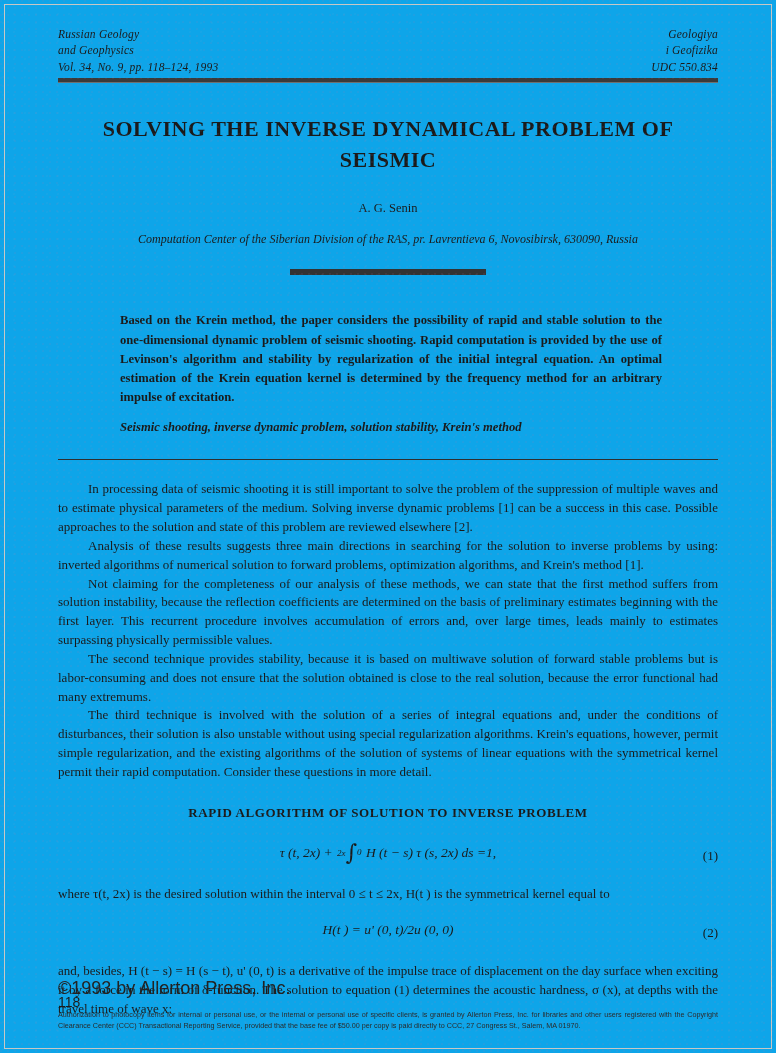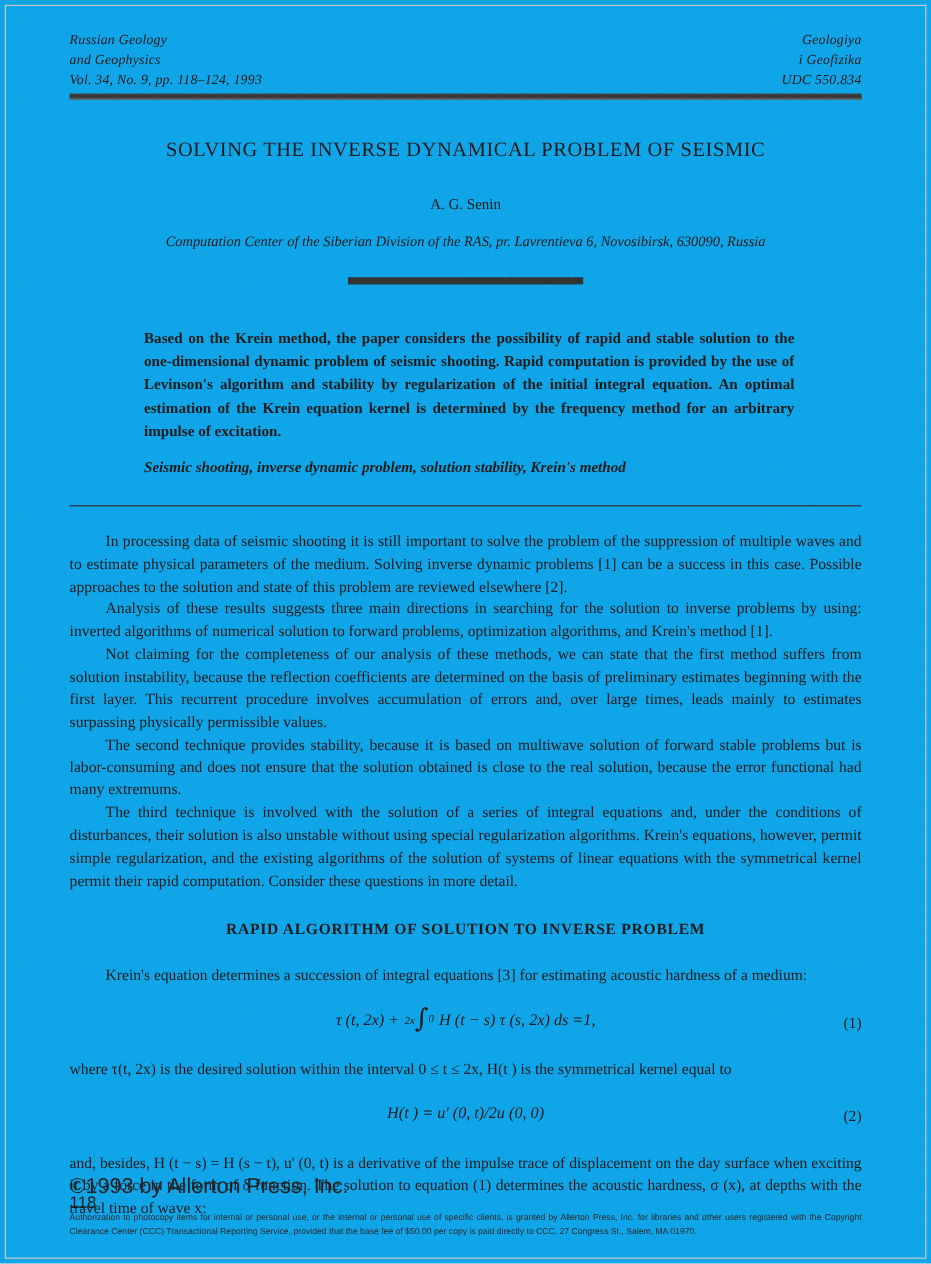--- a/index.html
+++ b/index.html
@@ -59,25 +59,25 @@
   .rule-head {
     margin-top: 3px;
     height: 4px;
     background: #3a3a3a;
     border-bottom: 1px solid #6f6f6f;
   }
 
   
   .title {
     text-align: center;
-    font-size: 17px;
+    font-size: 22px;
     letter-spacing: .5px;
     line-height: 1.42;
     margin: 30px 18px 0 18px;
-    font-weight: normal;
+    font-weight: bold;
   }
   .author {
     text-align: center;
     font-size: 12.5px;
     margin-top: 26px;
   }
   .affiliation {
     text-align: center;
     font-style: italic;
     font-size: 12px;
@@ -245,21 +245,20 @@
 
     <div class="body">
       <p>In processing data of seismic shooting it is still important to solve the problem of the suppression of multiple waves and to estimate physical parameters of the medium. Solving inverse dynamic problems [1] can be a success in this case. Possible approaches to the solution and state of this problem are reviewed elsewhere [2].</p>
       <p>Analysis of these results suggests three main directions in searching for the solution to inverse problems by using: inverted algorithms of numerical solution to forward problems, optimization algorithms, and Krein's method [1].</p>
       <p>Not claiming for the completeness of our analysis of these methods, we can state that the first method suffers from solution instability, because the reflection coefficients are determined on the basis of preliminary estimates beginning with the first layer. This recurrent procedure involves accumulation of errors and, over large times, leads mainly to estimates surpassing physically permissible values.</p>
       <p>The second technique provides stability, because it is based on multiwave solution of forward stable problems but is labor-consuming and does not ensure that the solution obtained is close to the real solution, because the error functional had many extremums.</p>
       <p>The third technique is involved with the solution of a series of integral equations and, under the conditions of disturbances, their solution is also unstable without using special regularization algorithms. Krein's equations, however, permit simple regularization, and the existing algorithms of the solution of systems of linear equations with the symmetrical kernel permit their rapid computation. Consider these questions in more detail.</p>
 
       <div class="section-head">RAPID ALGORITHM OF SOLUTION TO INVERSE PROBLEM</div>
 
-      <p>Krein's equation determines a succession of integral equations [3] for estimating acoustic hardness of a medium:</p>
 
       <div class="eq-row">
         <div class="eq-body">
           <span>τ (t, 2x) +</span>
           <span class="intg">
             <span class="lim top">2x</span>
             <span class="sym">∫</span>
             <span class="lim bot">0</span>
           </span>
           <span>H (t − s) τ (s, 2x) ds =1,</span>

